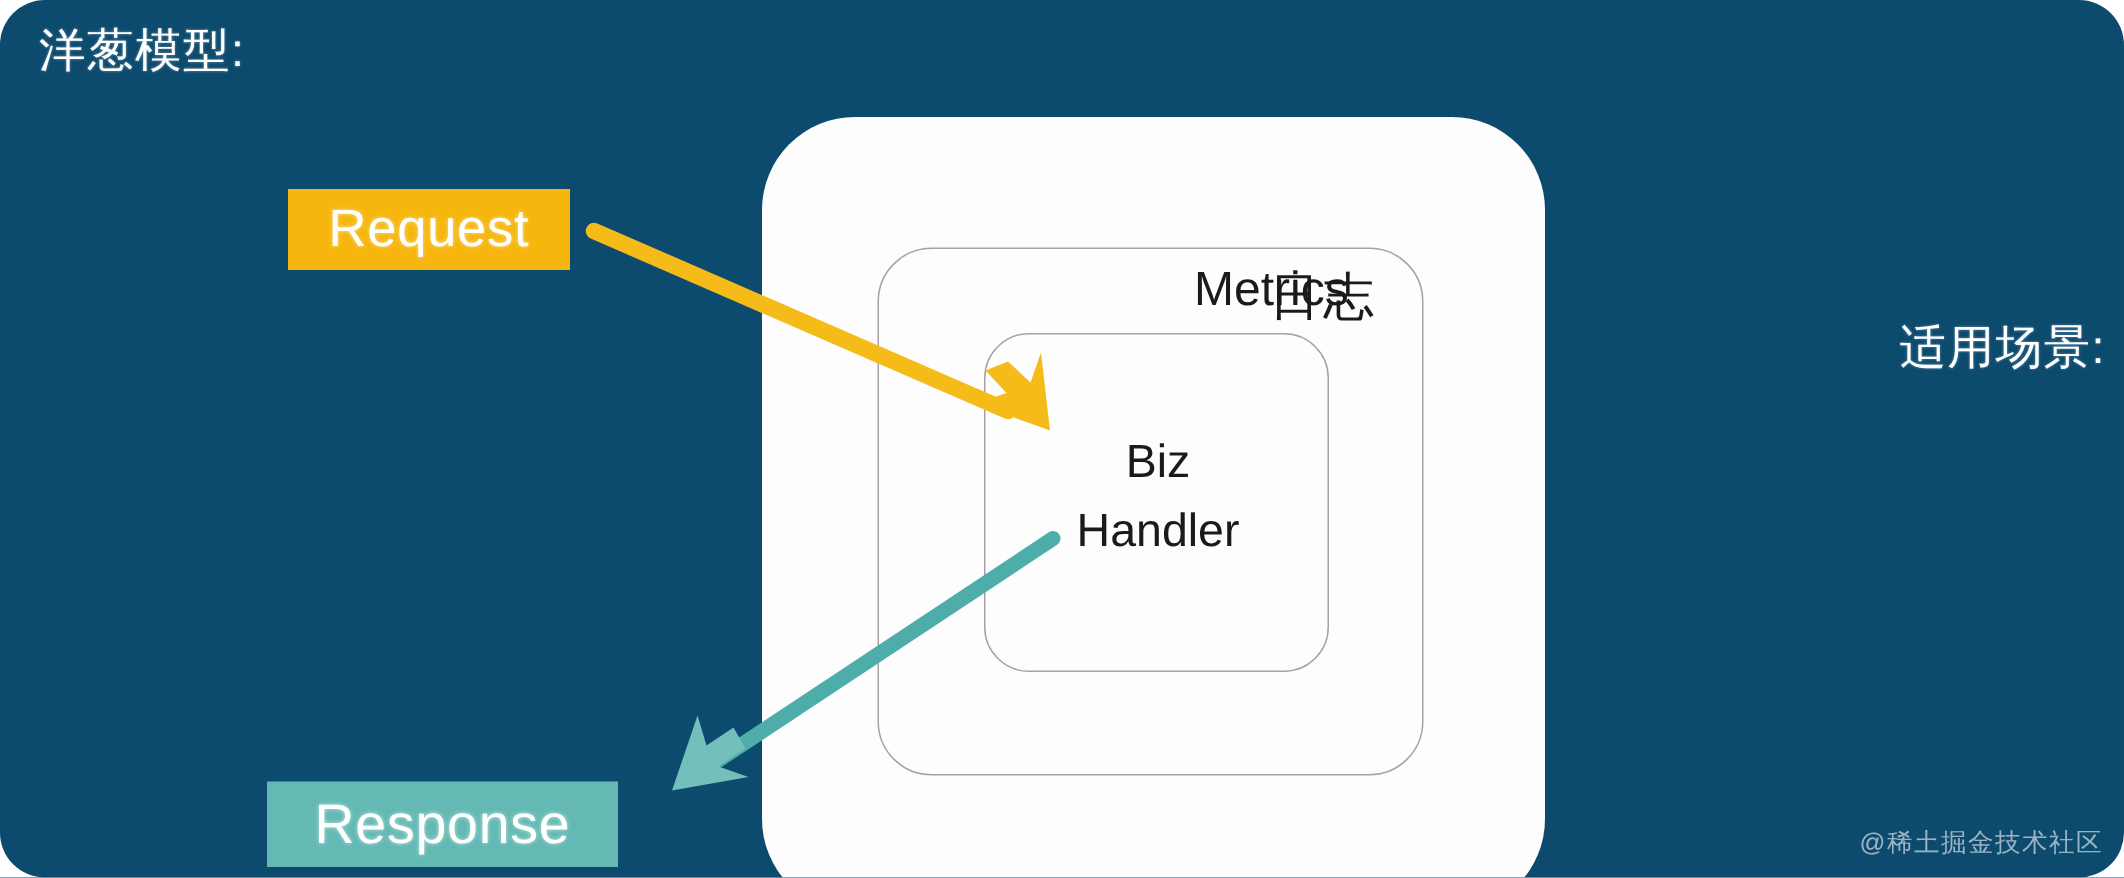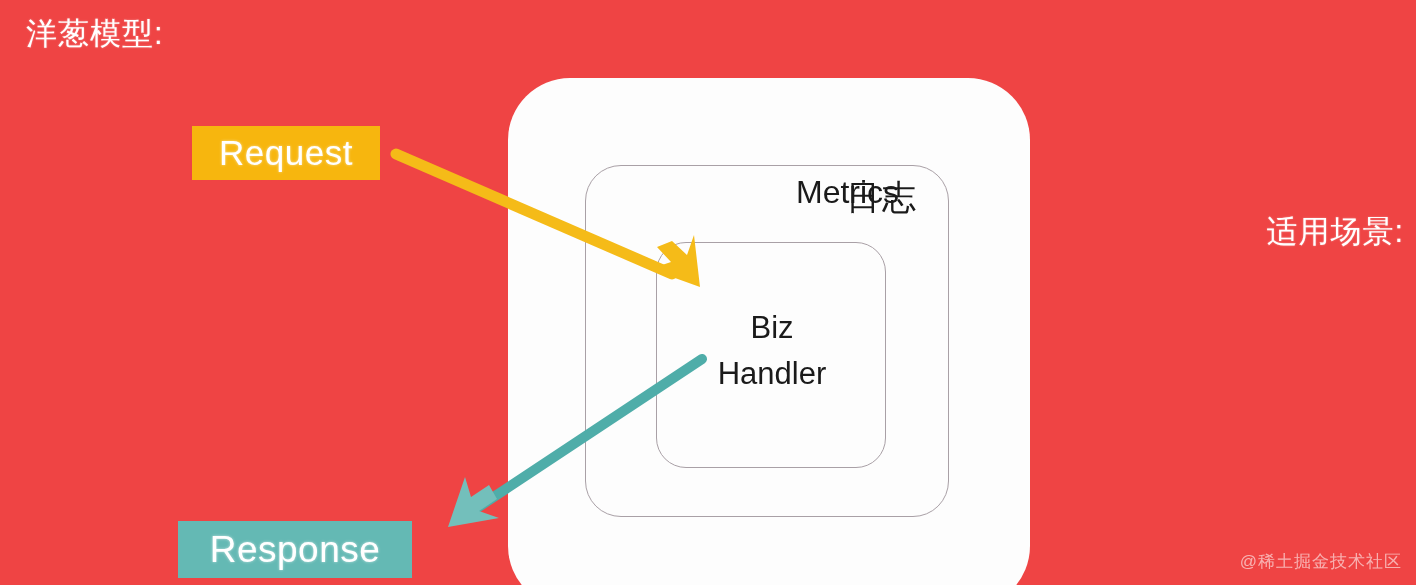--- a/index.html
+++ b/index.html
@@ -10,22 +10,23 @@
   body {
     width: 1416px;
     height: 585px;
     overflow: hidden;
     font-family: "Liberation Sans", "DejaVu Sans", sans-serif;
   }
   #stage {
     position: relative;
     width: 1416px;
     height: 585px;
-    background: #ef4444;
+    background: #0c4a6e;
     overflow: hidden;
+    border-radius: 30px;
   }
 
   
   #slide-title {
     position: absolute;
     left: 26px;
     top: 14px;
     font-size: 31px;
     line-height: 40px;
     color: #ffffff;
@@ -87,21 +88,21 @@
     width: 364px; 
     height: 352px;
     border: 1.4px solid #a9a0a6;
     border-radius: 36px;
     box-sizing: border-box;
     background: transparent;
   }
   #inner-layer {
     position: absolute;
     left: 70px;   
-    top: 76px;    
+    top: 56px;    
     width: 230px; 
     height: 226px;
     border: 1.4px solid #a9a0a6;
     border-radius: 30px;
     box-sizing: border-box;
     background: transparent;
   }
 
   .layer-label {
     position: absolute;

